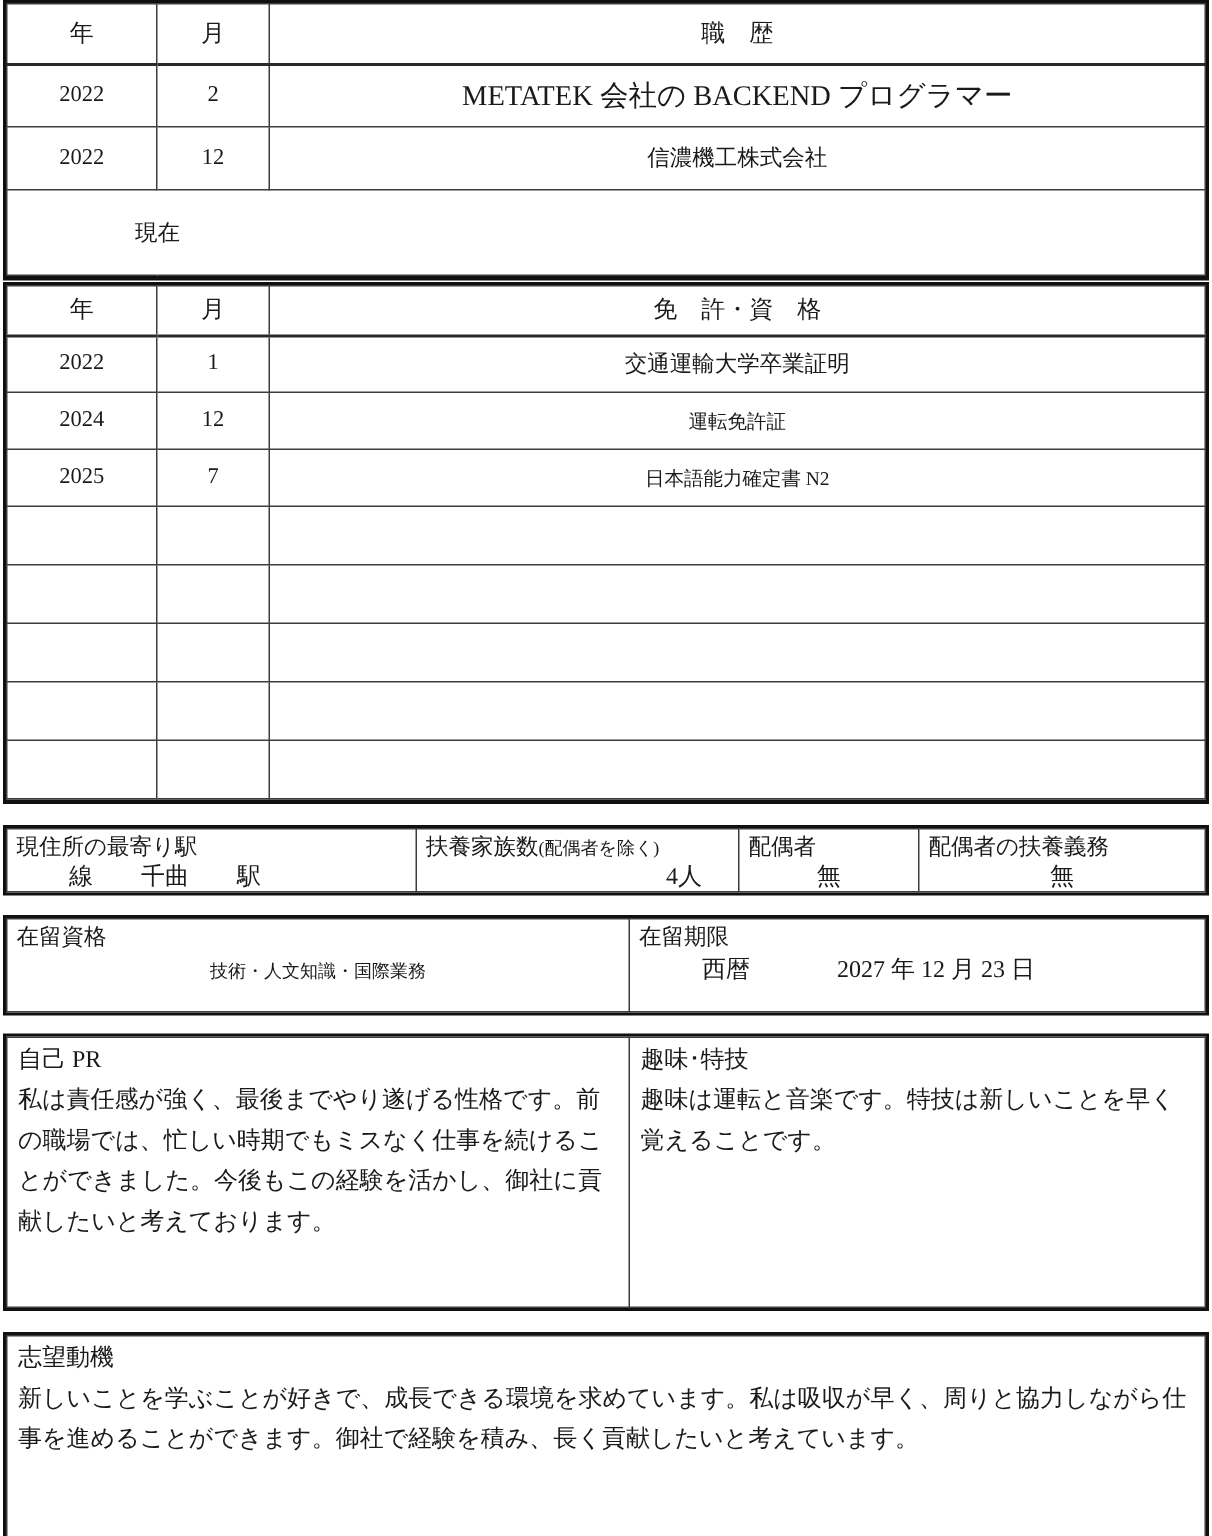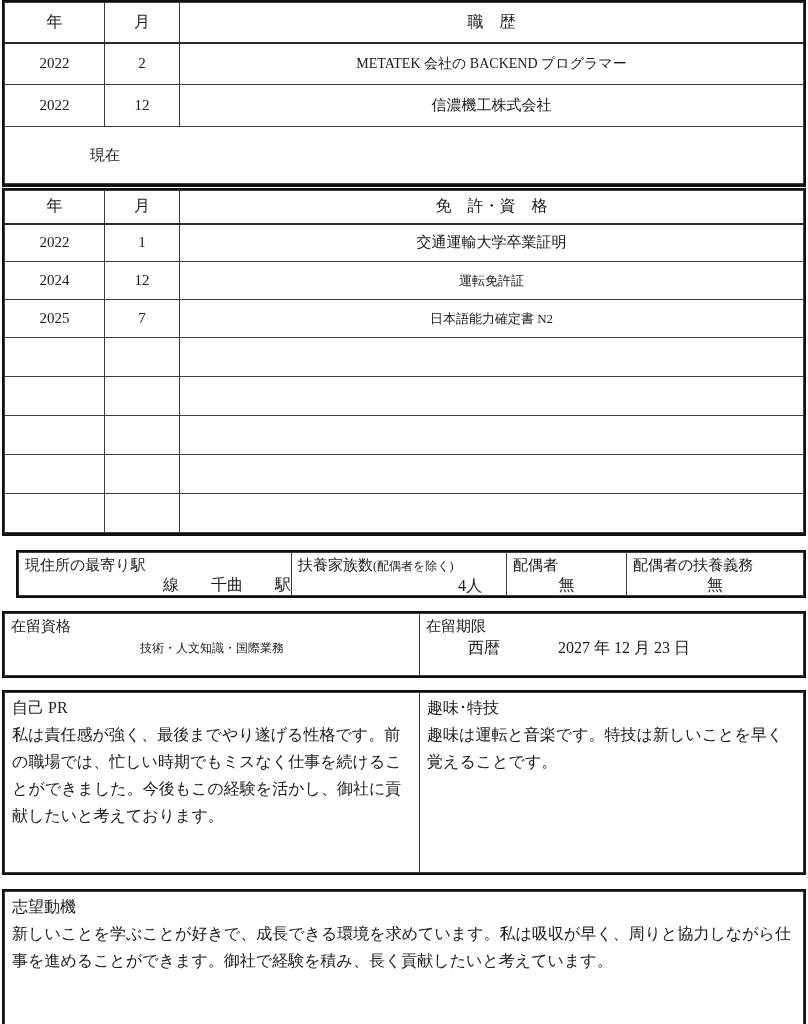--- a/index.html
+++ b/index.html
@@ -29,37 +29,37 @@
   .hd { text-align: center; font-size: 16px; }
   .h-work td { height: 40px; border-bottom: 2px solid #2a2a2a; }
   .r-work td { height: 42px; }
   .present-row td { height: 57px; text-align: left; padding-left: 85px; font-size: 15px; border-top: 1px solid #3d3d3d; }
   .h-lic td { height: 33px; border-bottom: 2px solid #2a2a2a; }
   .r-lic td { height: 38px; }
   .e-lic td { height: 39px; }
 
   .yr, .mo { text-align: center; font-size: 15px; }
   .desc { text-align: center; font-size: 15px; }
-  .desc.sz14 { font-size: 14px; }
+  .desc.sz14 { font-size: 19px; }
   .desc.sz13 { font-size: 13px; text-align: center; }
-  .station { margin-top: 14px; margin-left: 14px; }
+  .station { margin-top: 14px; }
   .station td { height: 40px; vertical-align: top; }
   .residence { margin-top: 13px; }
   .residence td { height: 62px; vertical-align: top; }
   .prtable { margin-top: 12px; }
   .prtable td { height: 180px; vertical-align: top; }
   .motivation { margin-top: 14px; }
   .motivation td { height: 160px; vertical-align: top; }
 
   .lbl { font-size: 15px; line-height: 20px; padding: 2px 6px 0 6px; text-align: left; }
   .lbl .note { font-size: 12px; }
   .lbl16 { font-size: 16px; line-height: 26px; padding: 2px 7px 0 7px; }
 
   .val { font-size: 16px; line-height: 19px; }
-  .val-station { text-align: right; padding-left: 90px; }
+  .val-station { text-align: left; padding-left: 41px; }
   .val-dep { text-align: right; padding-right: 24px; }
   .val-center { text-align: center; }
   .val-residence { text-align: center; font-size: 12px; line-height: 24px; }
   .val-deadline { text-align: left; padding-left: 48px; font-size: 16px; line-height: 24px; }
   .era-gap { display: inline-block; width: 58px; }
 
   .para {
     font-size: 16px;
     line-height: 27px;
     padding: 0 7px;

